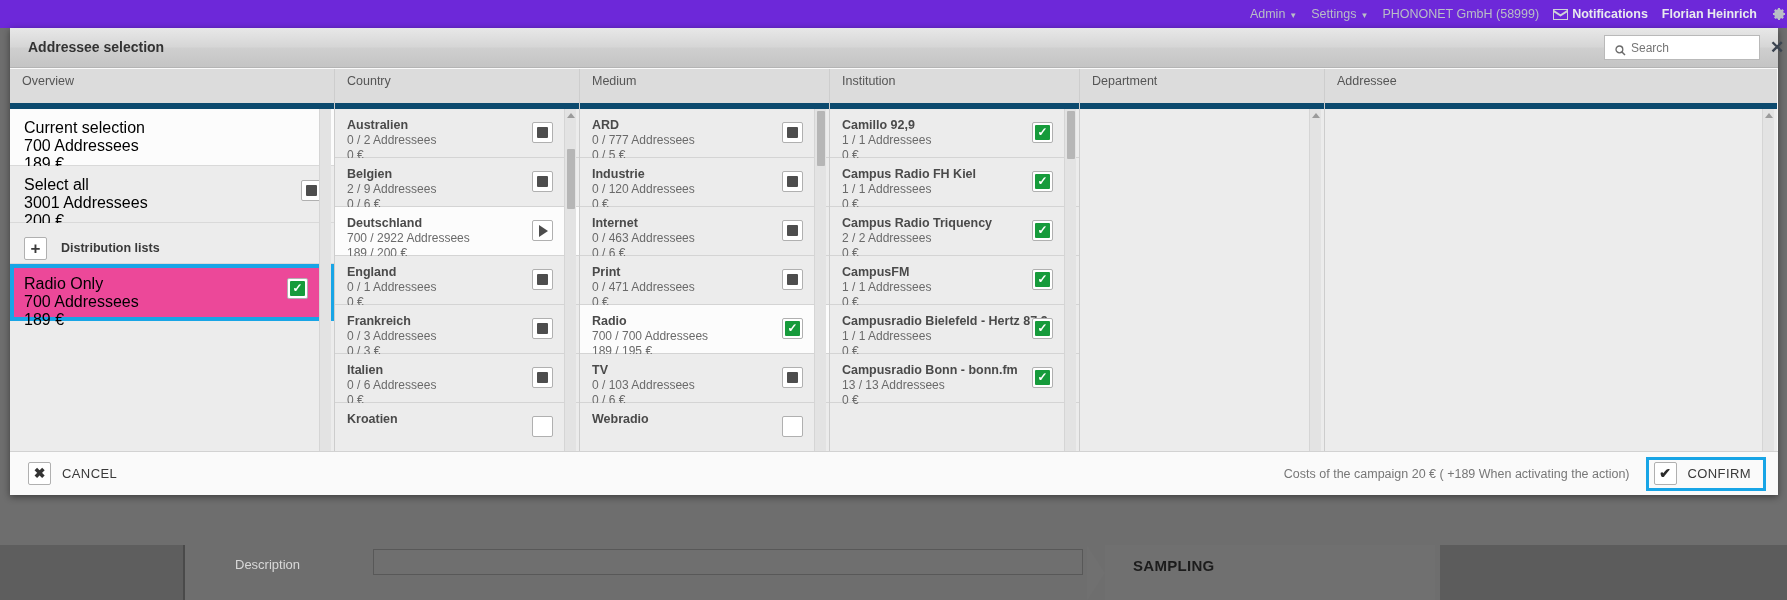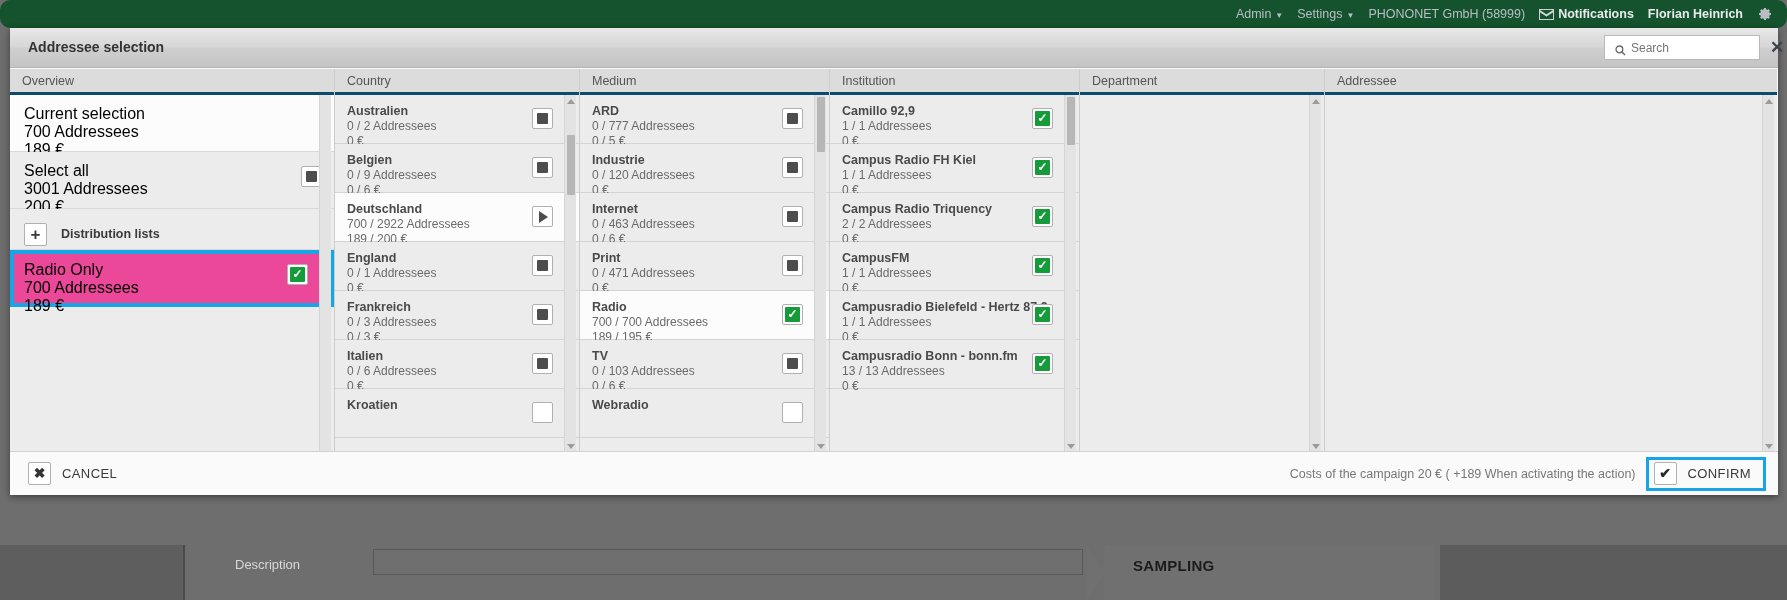--- a/index.html
+++ b/index.html
@@ -8,24 +8,24 @@
     overflow: hidden;
     font-family: "Liberation Sans", sans-serif;
     background: #6e6e6e;
   }
 
   
   #bg-page { position: absolute; inset: 0; background: #6e6e6e; }
 
   #topbar {
     position: absolute; top: 0; left: 0; width: 1787px; height: 28px;
-    background: #14532d; color: #b9bec6;
+    background: #6d28d9; color: #b9bec6;
     font-size: 12.5px;
     display: flex; align-items: center; justify-content: flex-end;
-    gap: 14px; padding-right: 14px; border-radius: 10px;
+    gap: 14px; 
   }
   #topbar .tb-item { display: flex; align-items: center; gap: 4px; white-space: nowrap; color:#b9bec6; }
   #topbar .caret { font-size: 8px; position: relative; top: 1px; }
   #topbar .tb-strong { color: #e8eaee; font-weight: bold; }
   .env-icon { display:inline-block; width:15px; height:11px; border:1.5px solid #cfd3d8; position:relative; }
   .env-icon:before, .env-icon:after {
     content:""; position:absolute; top:0px; width:9px; height:1.5px; background:#cfd3d8;
   }
   .env-icon:before { left:0px; transform: rotate(33deg); transform-origin: left top; }
   .env-icon:after  { right:0px; transform: rotate(-33deg); transform-origin: right top; }
@@ -86,21 +86,21 @@
 
   
   #columns {
     position: absolute; left: 0; top: 41px;
     width: 1768px; height: 382px;
     display: flex;
   }
   .col { position: relative; height: 382px; border-right: 1px solid #cdcdcd; background: #ececec; }
   .col:last-child { border-right: none; }
   .col-head {
-    height: 26px; background: #dcdcdc; border-bottom: 3px solid #0c4a6e;
+    height: 40px; background: #dcdcdc; border-bottom: 6px solid #0c4a6e;
     font-size: 12.5px; color: #555; padding: 5px 0 0 12px;
   }
   .col-body { position: relative; height: 358px; overflow: hidden; }
 
   .row {
     position: relative; height: 49px;
     border-bottom: 1px solid #d4d4d4;
     background: #ececec;
     padding: 9px 0 0 12px;
   }
@@ -169,21 +169,21 @@
     background: #fafafa; border-top: 1px solid #d2d2d2;
     display: flex; align-items: center;
   }
   #cancel-btn { display: flex; align-items: center; margin-left: 18px; gap: 11px; }
   #cancel-btn .box {
     width: 23px; height: 23px; background: #fff; border: 1px solid #b0b0b0; border-radius: 2px;
     color: #333; font-size: 14px; font-weight: bold; line-height: 21px; text-align: center;
   }
   #cancel-btn .lbl { font-size: 13px; color: #3a3a3a; letter-spacing: .4px; }
   #cost-text {
-    margin-left: auto; font-size: 12.5px; color: #777; padding-right: 10px; white-space: nowrap;
+    margin-left: auto; font-size: 12.5px; color: #777; padding-right: 16px; white-space: nowrap;
   }
   #confirm-btn {
     margin-right: 12px; height: 34px; border: 3px solid #18a5e6;
     display: flex; align-items: center; gap: 11px; padding: 0 12px 0 5px; background:#fafafa;
   }
   #confirm-btn .box {
     width: 23px; height: 23px; background: #fff; border: 1px solid #b0b0b0; border-radius: 2px;
     color: #2b2b2b; font-size: 14px; font-weight: bold; line-height: 21px; text-align: center;
   }
   #confirm-btn .lbl { font-size: 13px; color: #3a3a3a; letter-spacing: .4px; }
@@ -301,21 +301,21 @@
             <div class="row">
               <div class="r-title">Australien</div>
               <div class="r-sub">0 / 2 Addressees</div>
               <div class="r-sub">0 €</div>
               <div class="cb">
                 <span class="sq"></span>
               </div>
             </div>
             <div class="row">
               <div class="r-title">Belgien</div>
-              <div class="r-sub">0 / 9 Addressees</div>
+              <div class="r-sub">2 / 9 Addressees</div>
               <div class="r-sub">0 / 6 €</div>
               <div class="cb">
                 <span class="sq"></span>
               </div>
             </div>
             <div class="row alt">
               <div class="r-title">Deutschland</div>
               <div class="r-sub">700 / 2922 Addressees</div>
               <div class="r-sub">189 / 200 €</div>
               <div class="cb">

